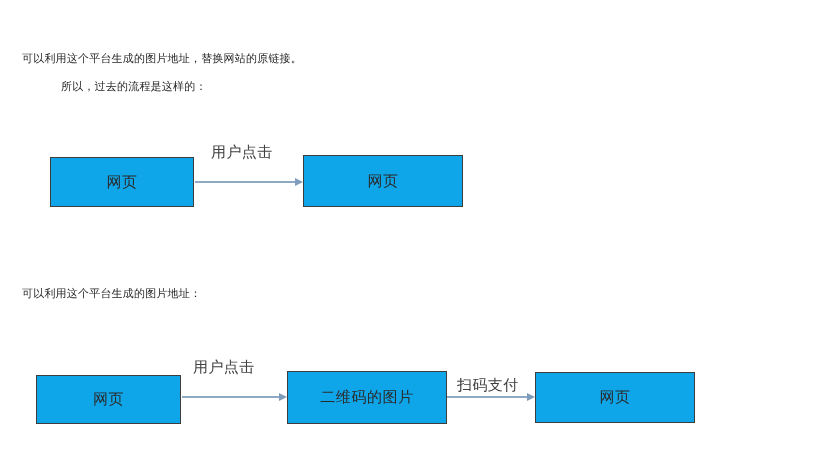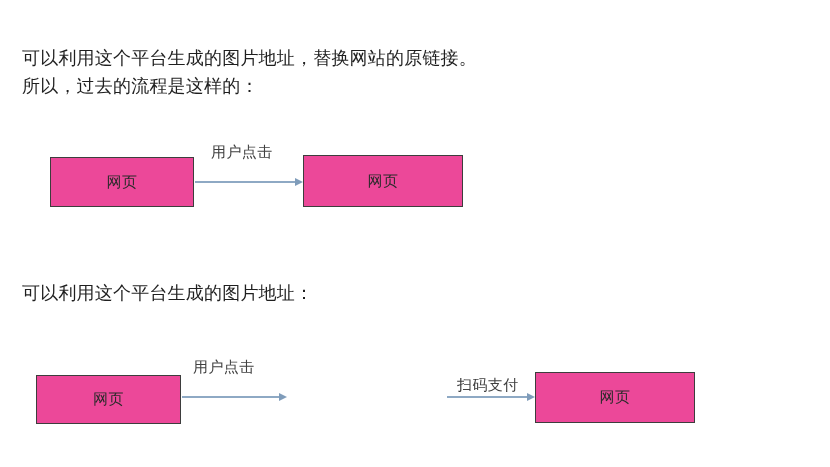--- a/index.html
+++ b/index.html
@@ -19,36 +19,36 @@
 
   .canvas {
     position: absolute;
     inset: 0;
   }
 
   
   .para {
     position: absolute;
     left: 22px;
-    font-size: 18px;
+    font-size: 11px;
     line-height: 28px;
     color: #1f1f1f;
     white-space: nowrap;
     letter-spacing: 0.2px;
   }
   #para-line-1 { top: 44px; }
-  #para-line-2 { top: 72px; }
+  #para-line-2 { top: 72px; margin-left: 39px; }
   #para-line-3 { top: 279px; }
 
   
   .flow-box {
     position: absolute;
     box-sizing: border-box;
     border: 1.4px solid #3d3d3d;
-    background: #ec4899;
+    background: #0ea5e9;
     display: flex;
     align-items: center;
     justify-content: center;
   }
   .flow-box .box-label {
     font-size: 15px;
     color: #2b2b2b;
     letter-spacing: 0.6px;
     white-space: nowrap;
   }
@@ -139,20 +139,23 @@
     <span class="box-label">网页</span>
   </div>
 
   <div class="connector" id="arrow-2">
     <div class="shaft"></div>
     <div class="head"></div>
   </div>
 
   <div class="edge-label" id="edge-label-2">用户点击</div>
 
+  <div class="flow-box" id="flow2-box-b">
+    <span class="box-label">二维码的图片</span>
+  </div>
 
   <div class="connector" id="arrow-3">
     <div class="shaft"></div>
     <div class="head"></div>
   </div>
 
   <div class="edge-label" id="edge-label-3">扫码支付</div>
 
   <div class="flow-box" id="flow2-box-c">
     <span class="box-label">网页</span>

